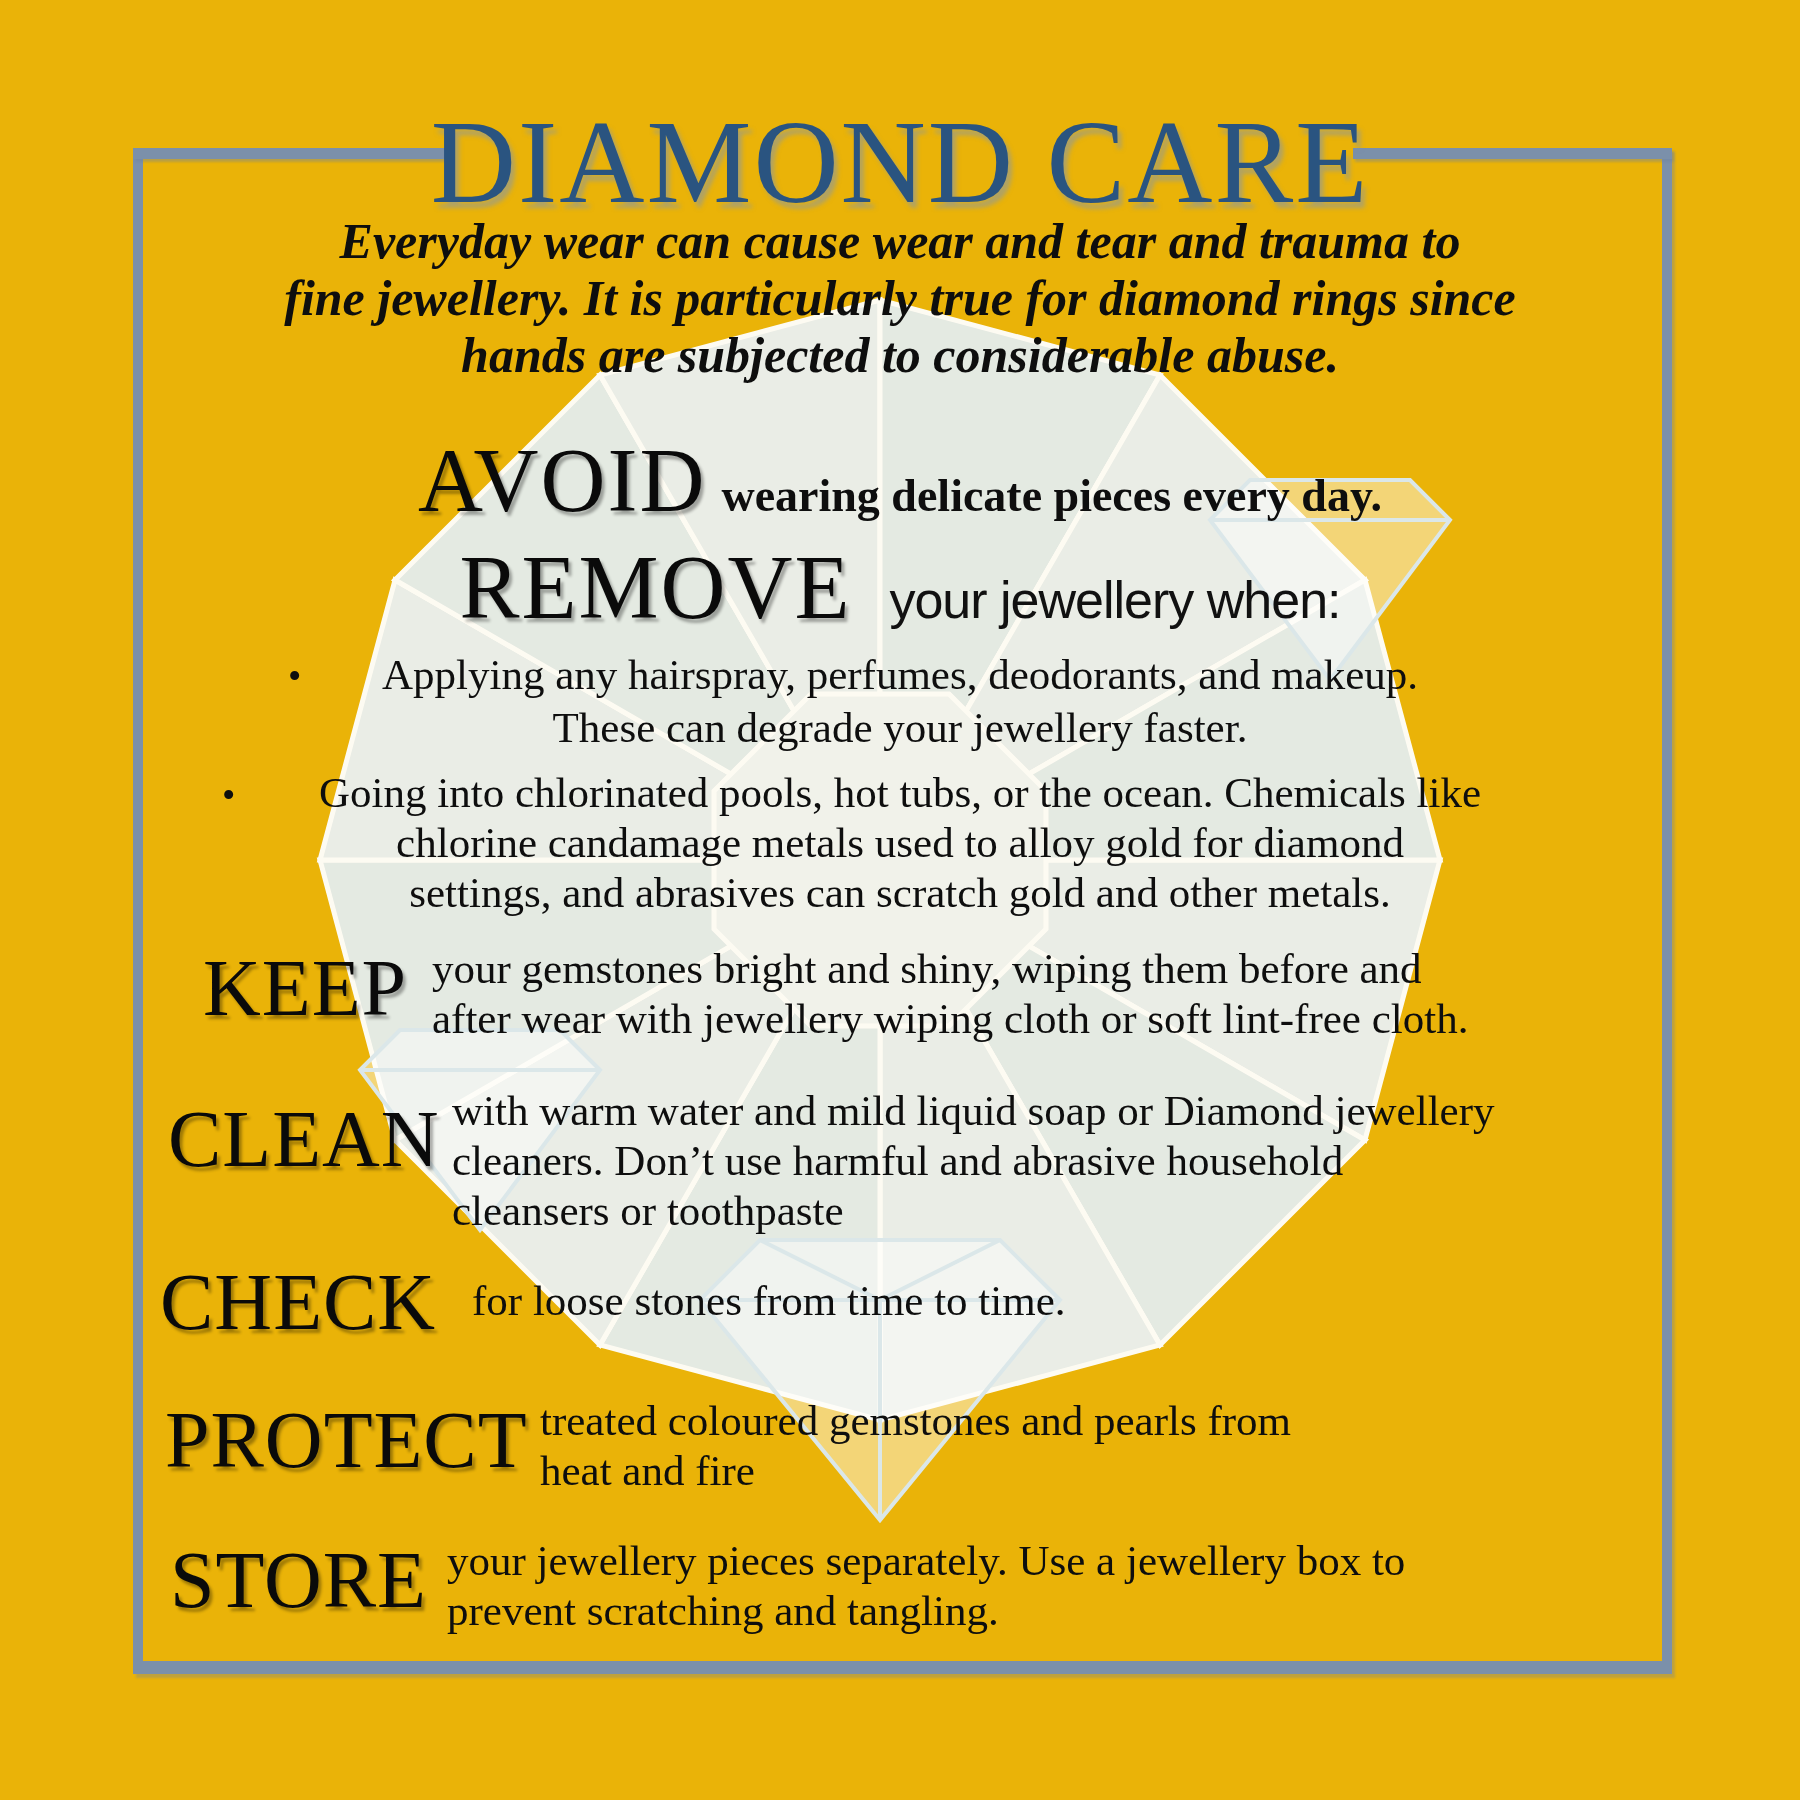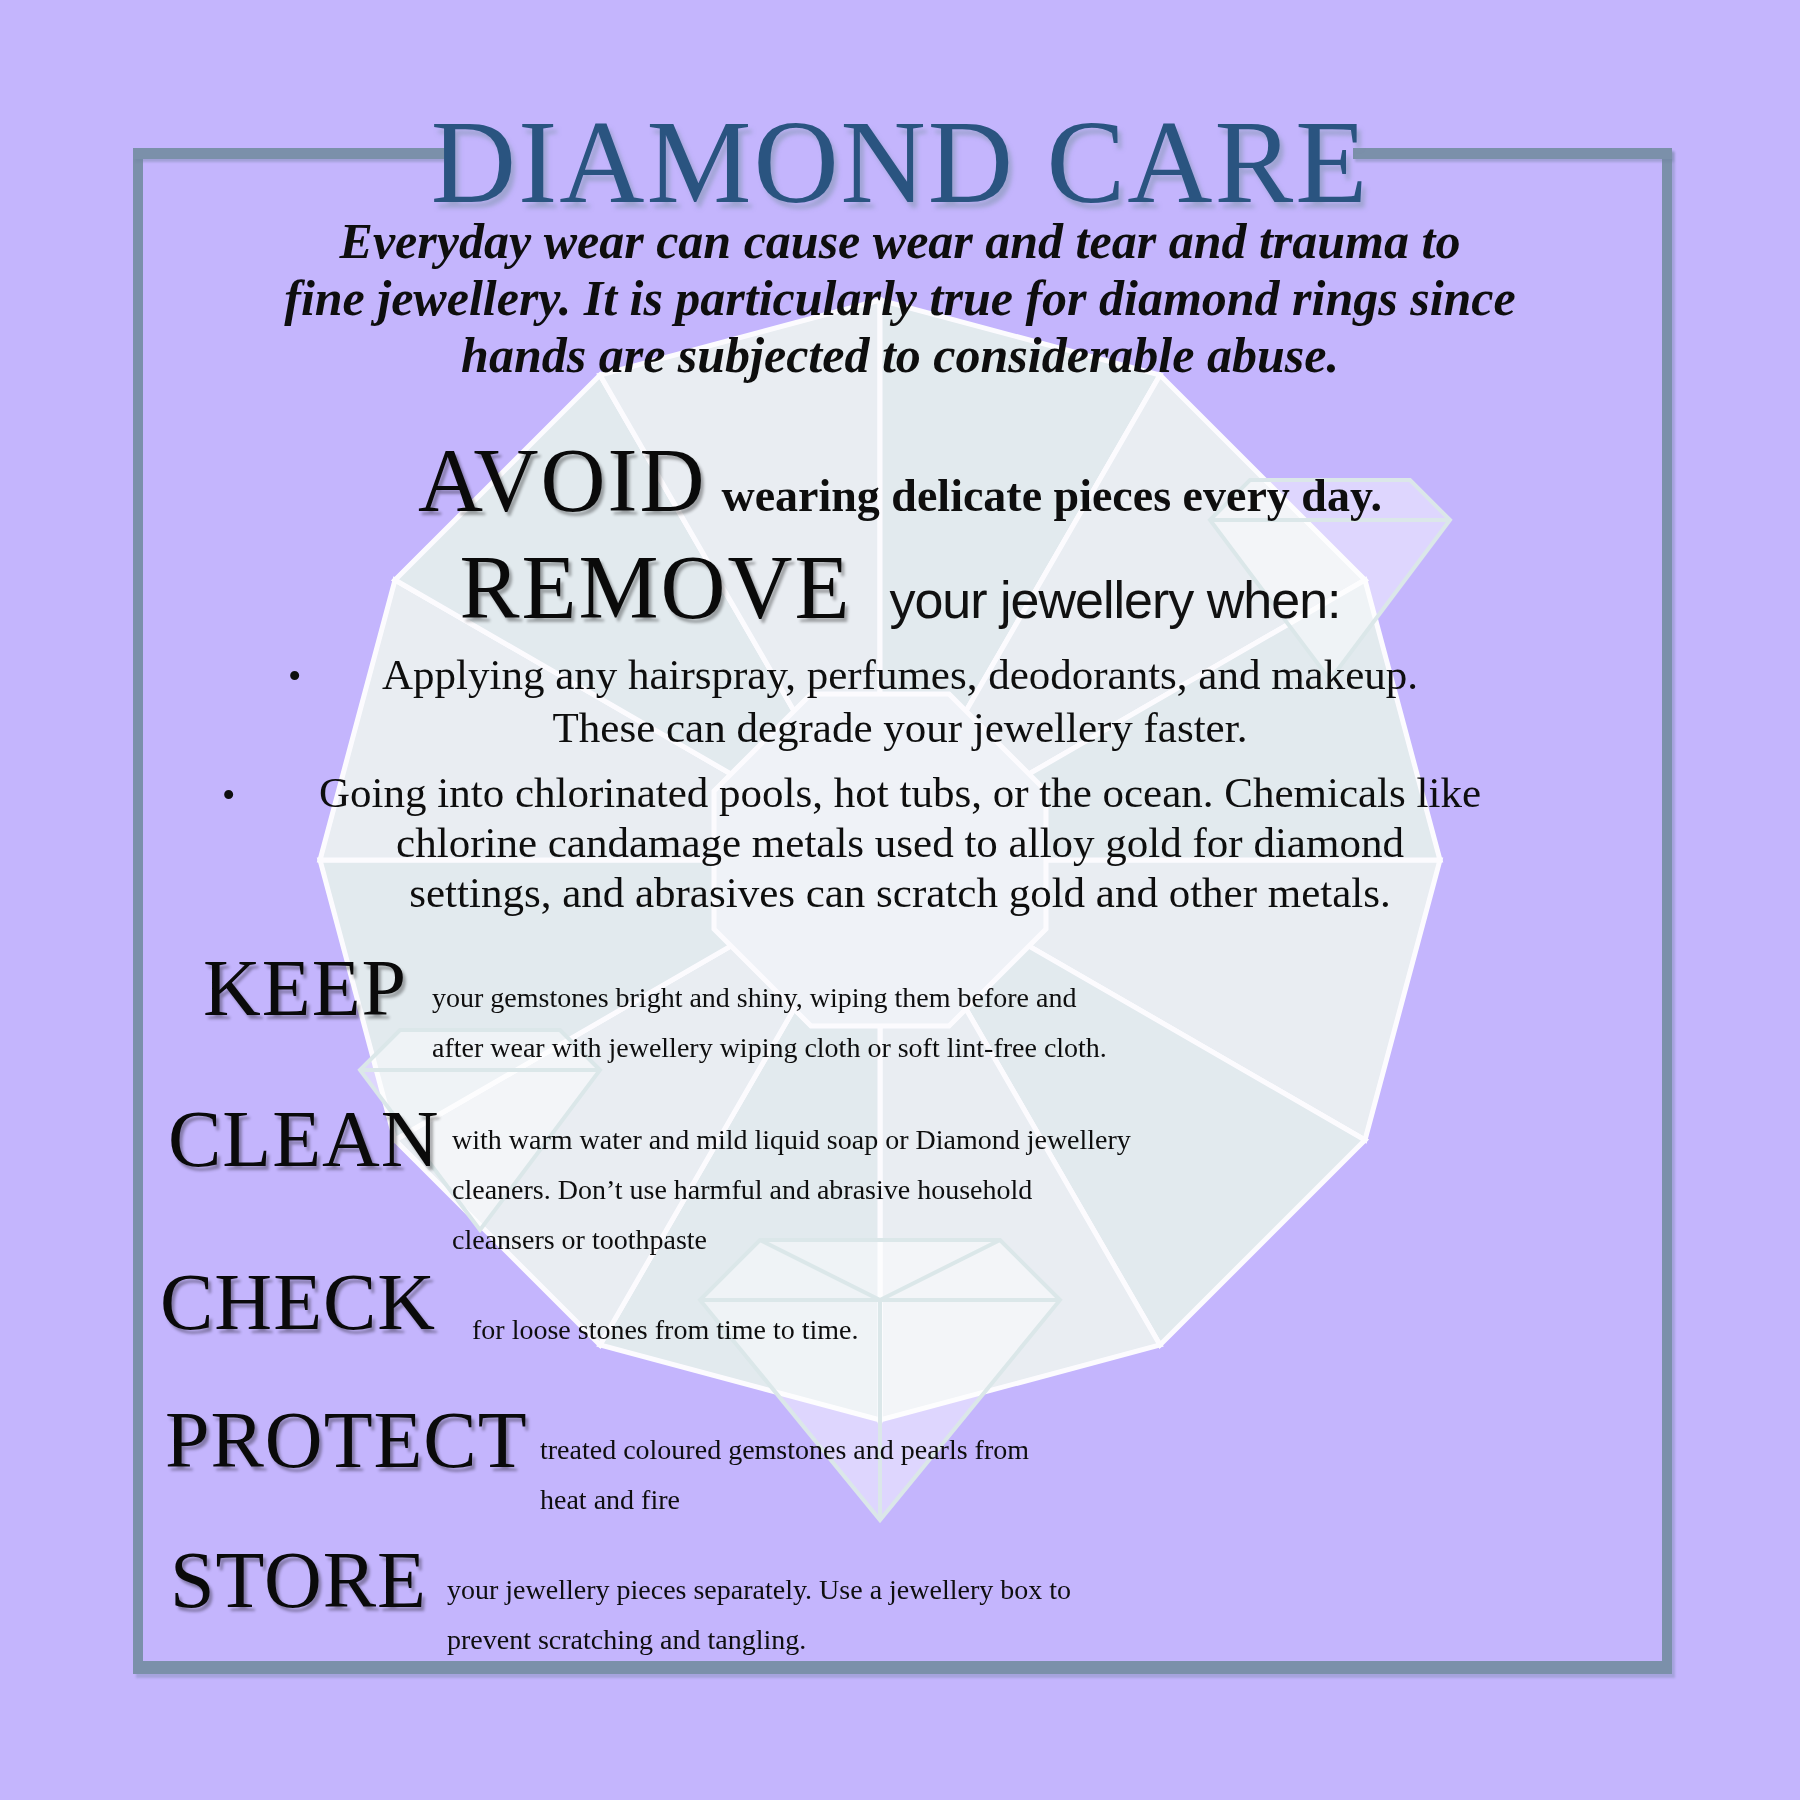--- a/index.html
+++ b/index.html
@@ -1,17 +1,17 @@
 <!DOCTYPE html>
 <html><head>
 <meta charset="utf-8">
 <style>
   html,body { margin:0; padding:0; background:#ffffff; }
   body { width:1800px; height:1800px; font-family:"Liberation Serif", serif; }
-  .page { position:relative; width:1800px; height:1800px; background:#c4b5fd; overflow:hidden; }
+  .page { position:relative; width:1800px; height:1800px; background:#eab308; overflow:hidden; }
 
   
   .watermark { position:absolute; left:143px; top:158px; width:1519px; height:1505px; }
 
   
   .frame { position:absolute; left:133px; top:148px; width:1539px; height:1526px; box-sizing:border-box;
            border-left:10px solid #7b90aa; border-right:10px solid #7b90aa; border-bottom:13px solid #7b90aa;
            box-shadow:3px 4px 2px rgba(110,130,160,0.35); }
   .topline { position:absolute; top:148px; height:11px; background:#7b90aa; box-shadow:2px 3px 2px rgba(110,130,160,0.4); }
   .topline-left  { left:133px; width:312px; }
@@ -34,21 +34,21 @@
 
   .bullet { position:absolute; left:0; width:1800px; text-align:center; font-size:43px; line-height:53px; color:#0e0e0e; }
   .bullet .dot { position:absolute; top:2px; font-size:38px; }
   .bullet-1 { top:648px; }
   .bullet-1 .dot { left:288px; }
   .bullet-2 { top:768px; line-height:50px; }
   .bullet-2 .dot { left:222px; }
 
   .section-heading { position:absolute; font-size:80px; line-height:1; letter-spacing:1px; color:#0a0a0a;
                      text-shadow:3px 4px 3px rgba(0,0,0,0.32); }
-  .sec-body { position:absolute; font-size:28px; line-height:50px; color:#0e0e0e;margin-top:29px; }
+  .sec-body { position:absolute; font-size:43px; line-height:50px; color:#0e0e0e; }
 
   .keep-h    { left:203px; top:948px; }
   .keep-b    { left:432px; top:944px; }
   .clean-h   { left:168px; top:1090px;margin-top:9px; }
   .clean-b   { left:452px; top:1086px; }
   .check-h   { left:160px; top:1262px; }
   .check-b   { left:472px; top:1276px; }
   .protect-h { left:165px; top:1400px; }
   .protect-b { left:540px; top:1396px; }
   .store-h   { left:170px; top:1540px; }

